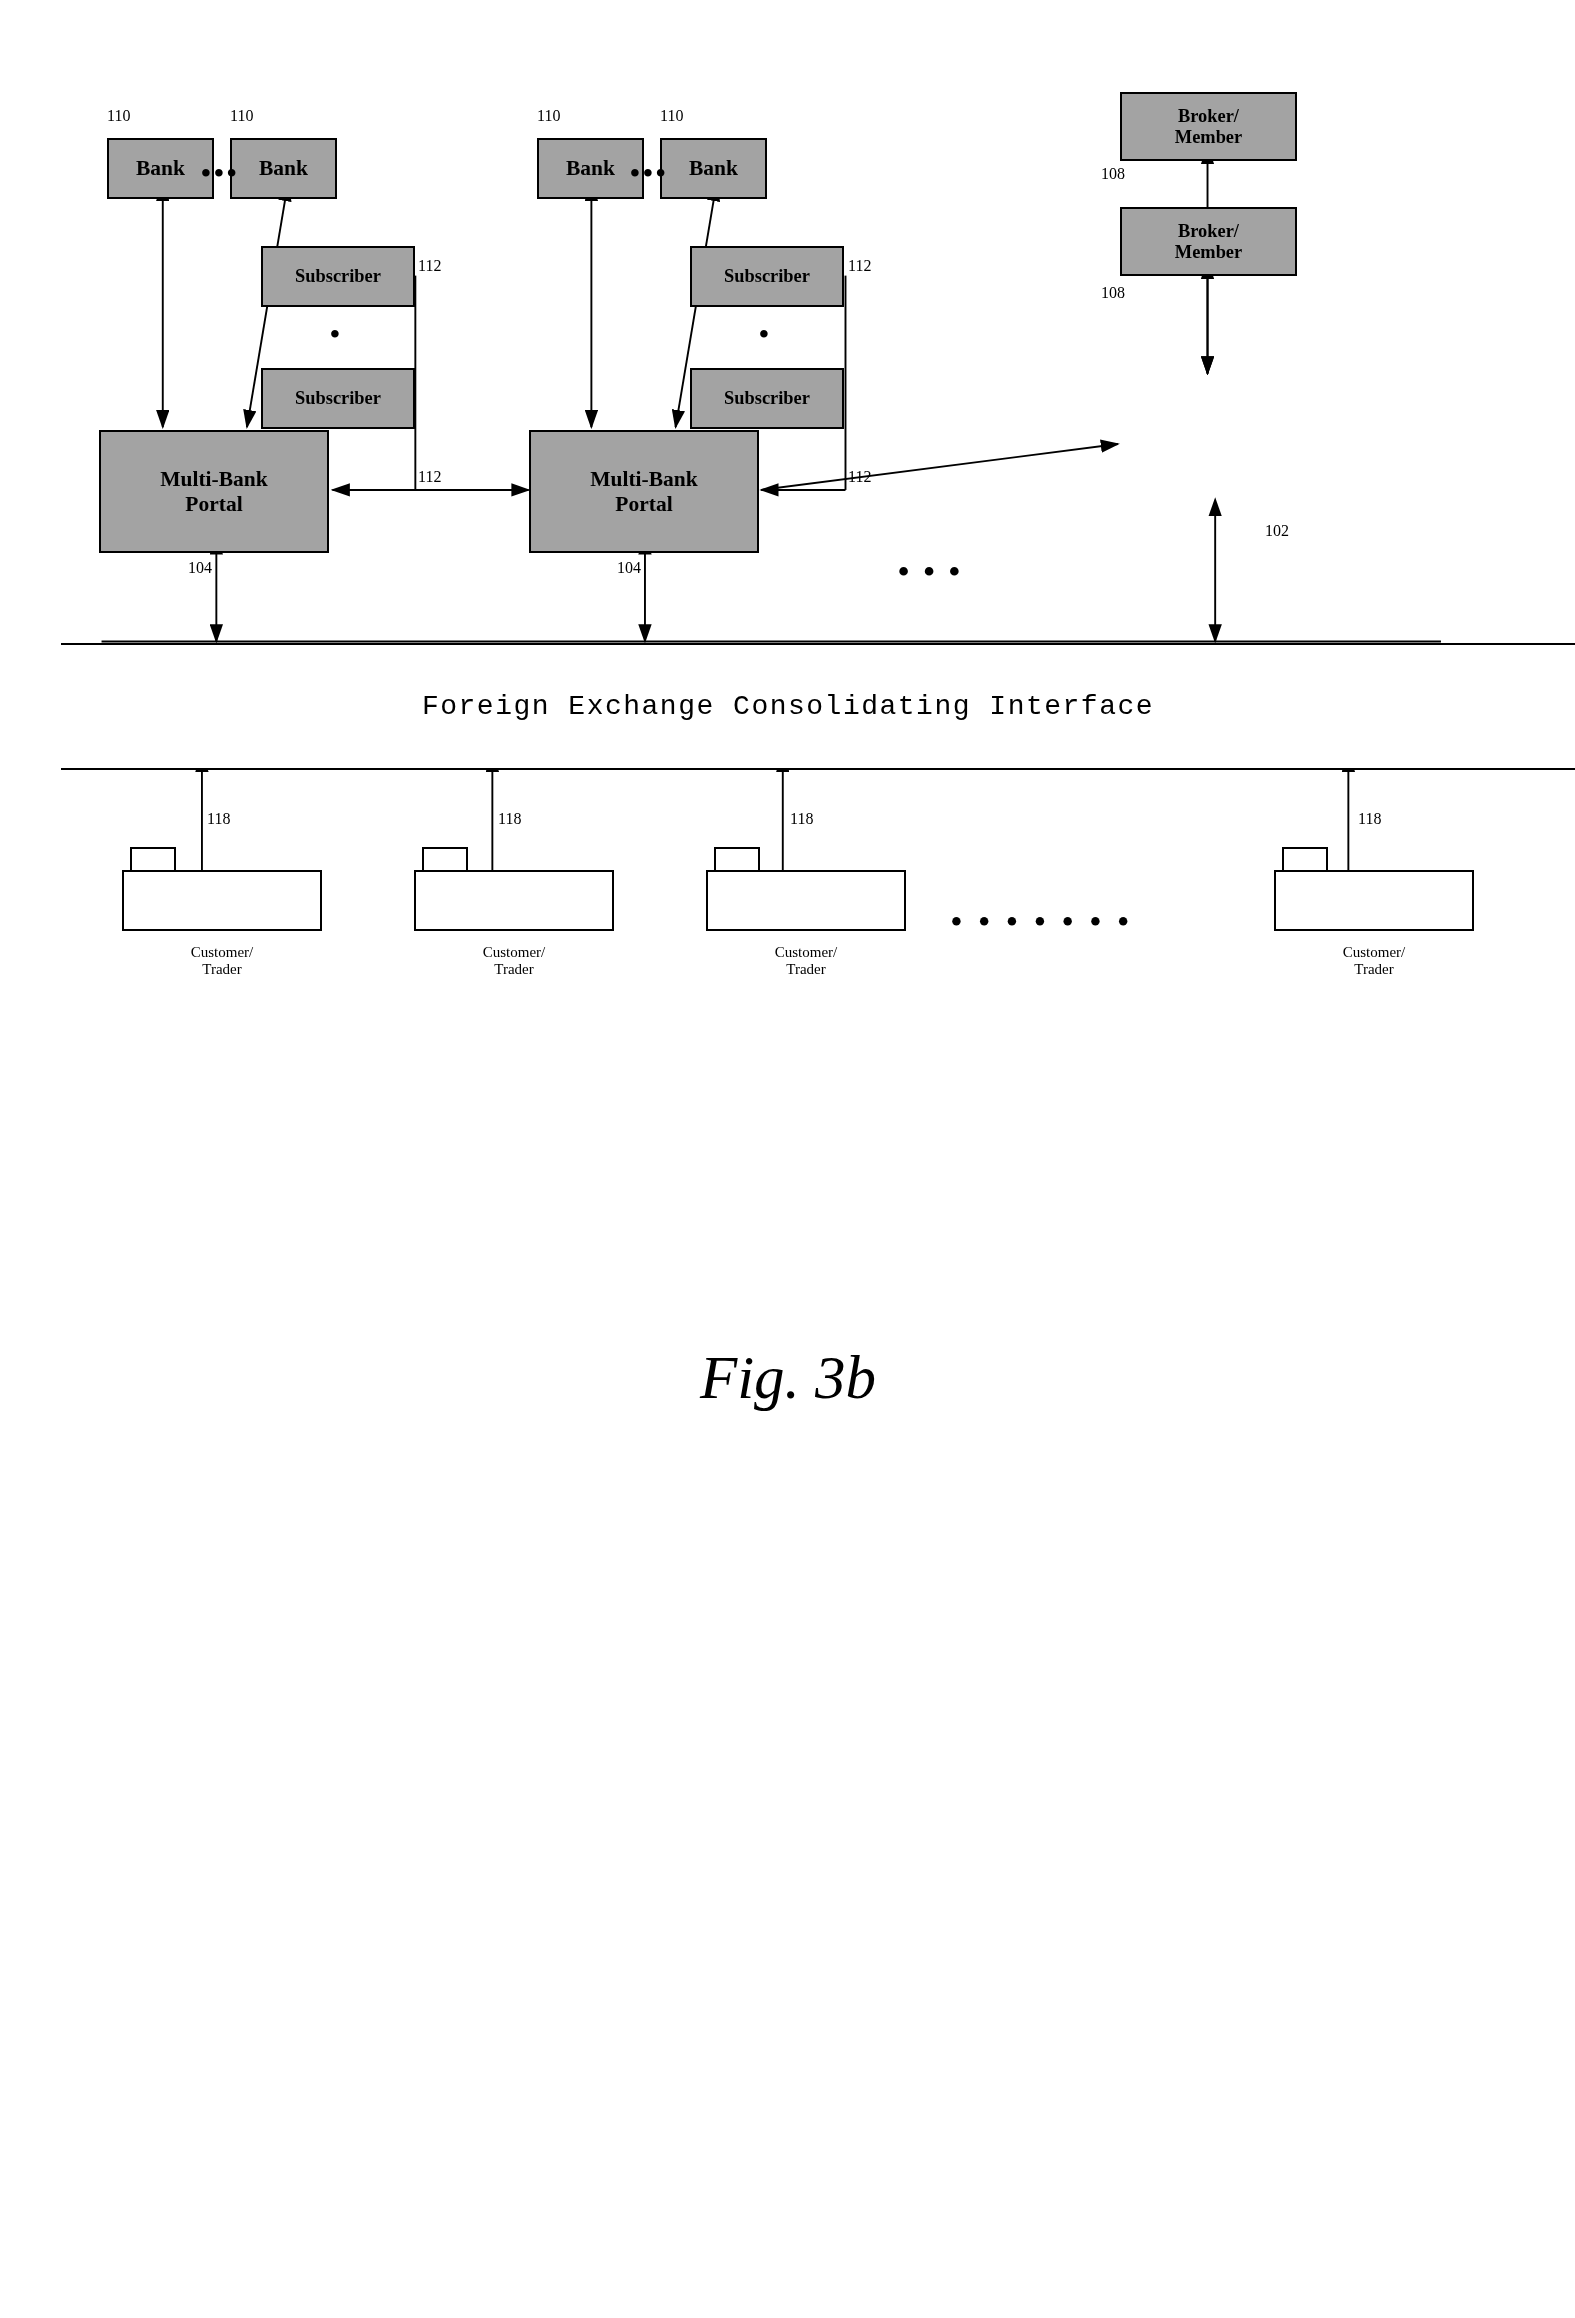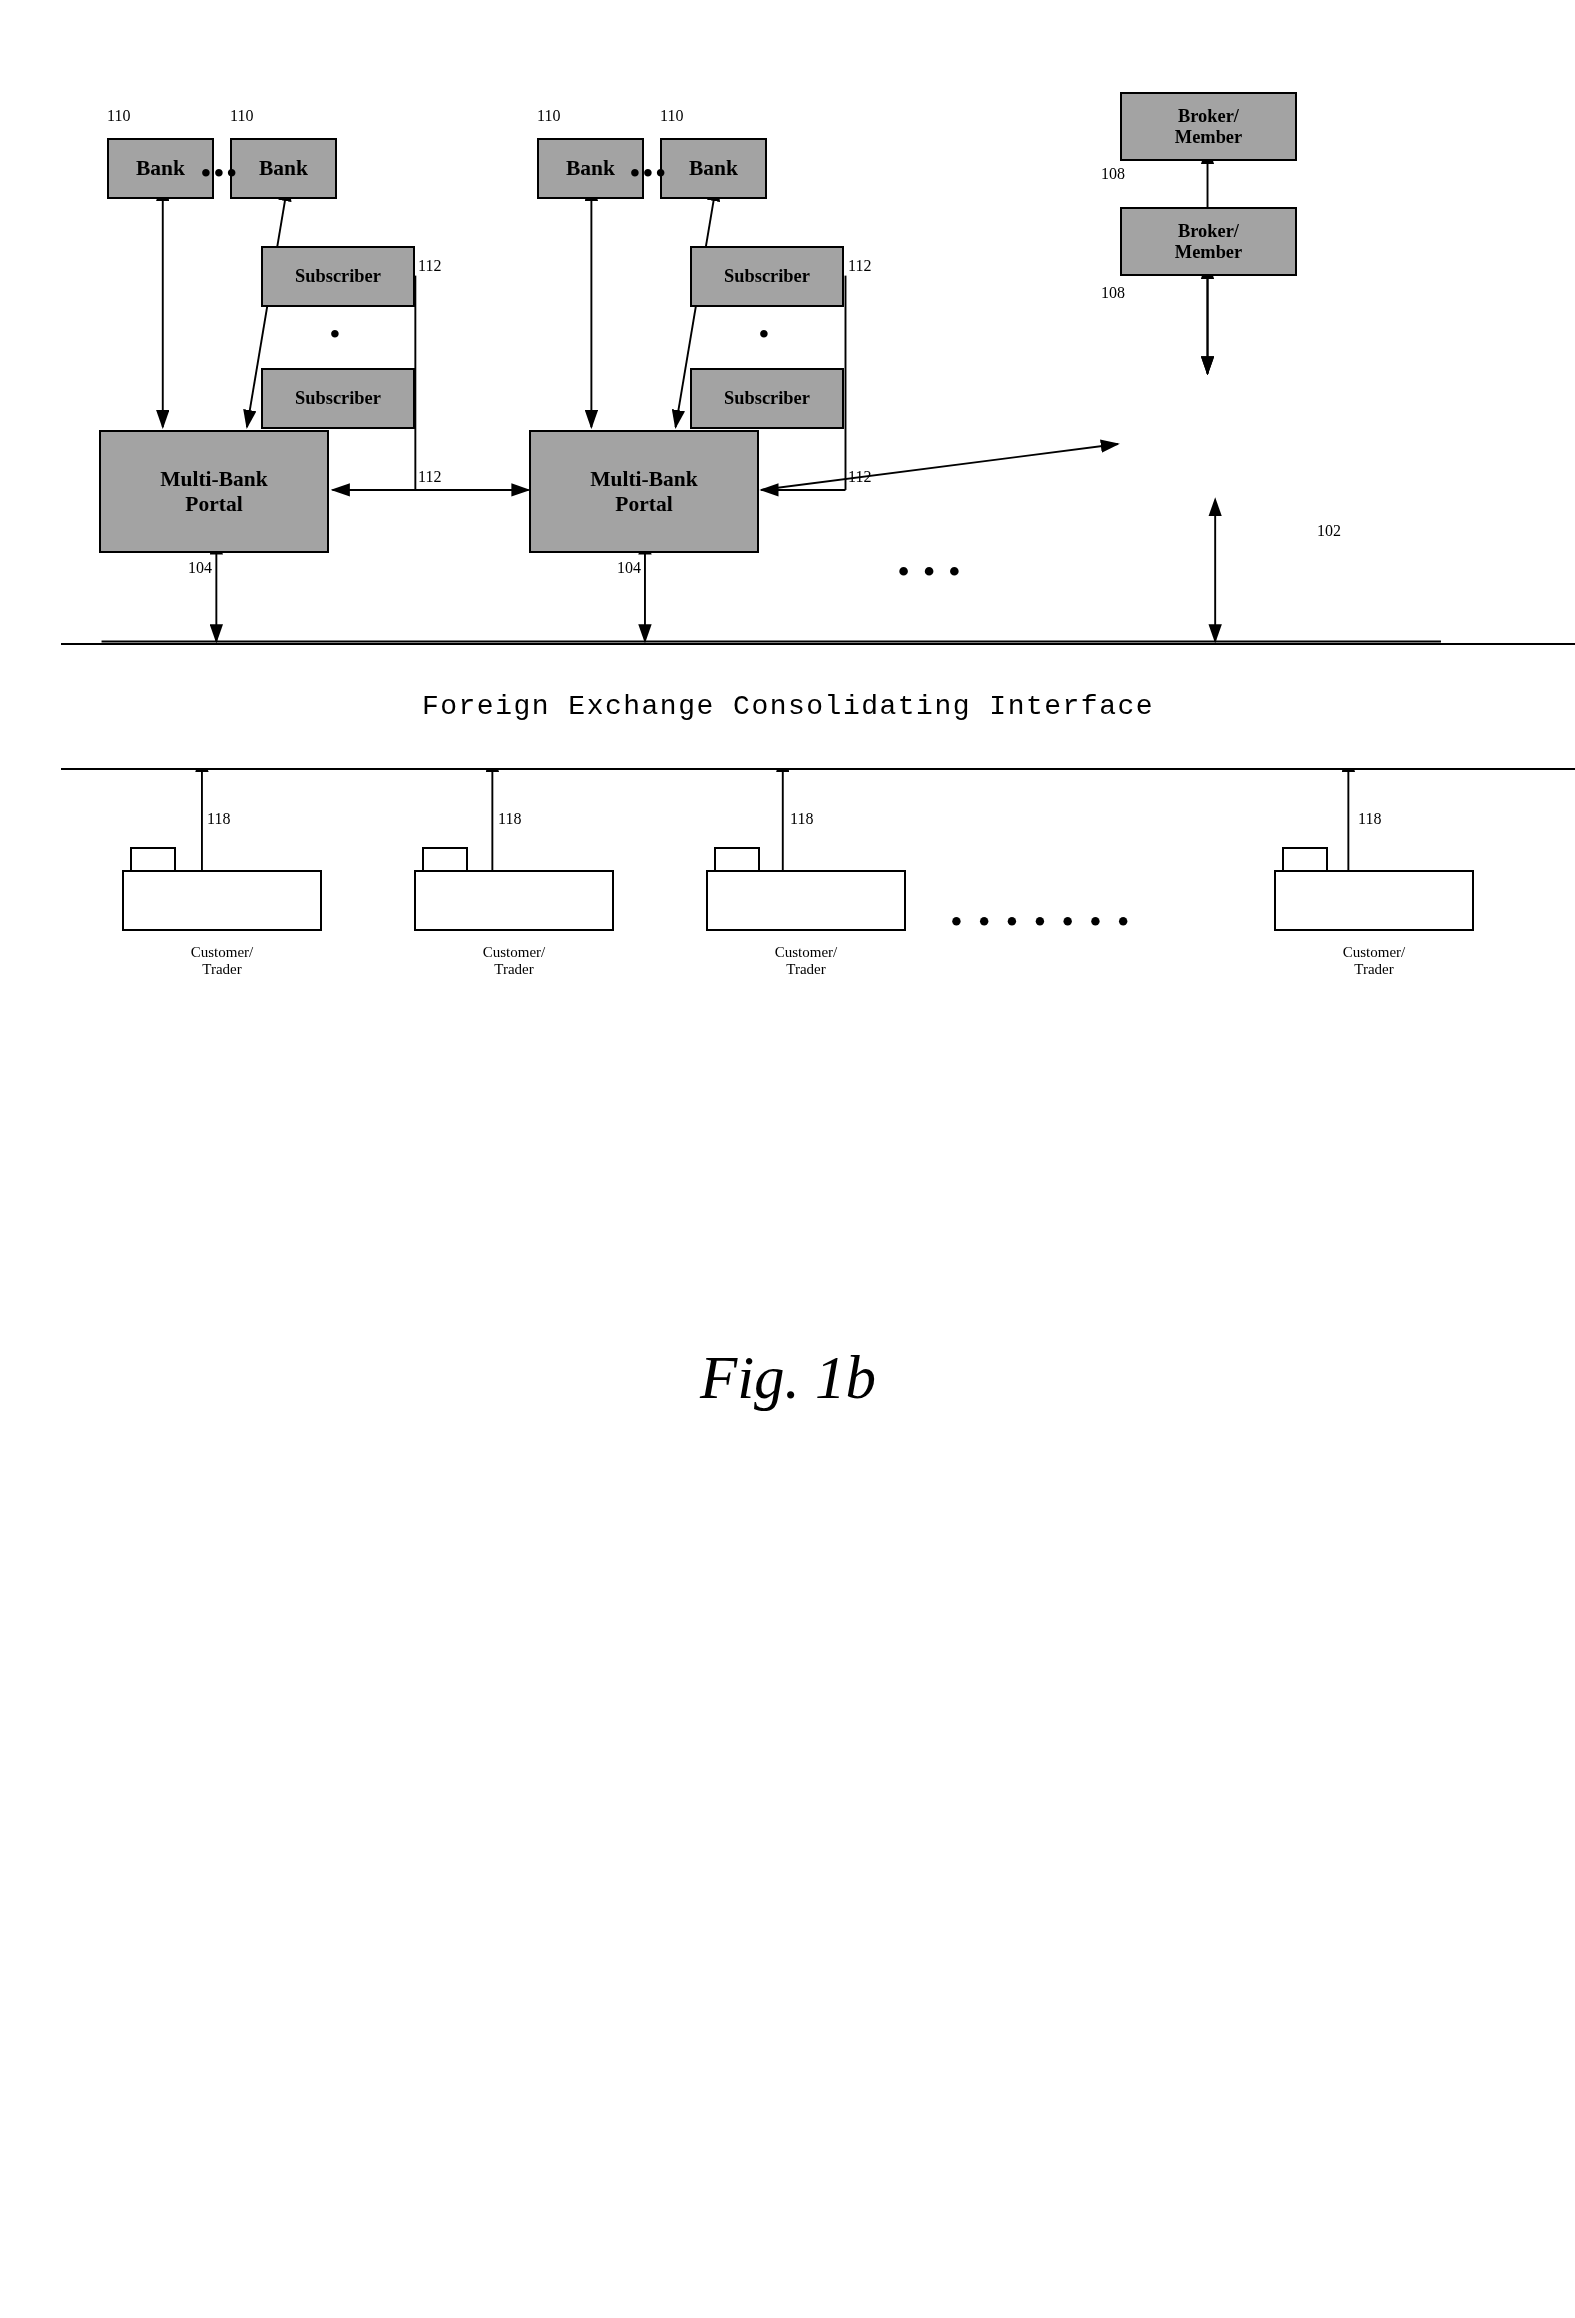--- a/index.html
+++ b/index.html
@@ -250,21 +250,21 @@
     <div class="label" style="left:46px; top:61px;">110</div>
     <div class="label" style="left:169px; top:61px;">110</div>
     <div class="label" style="left:476px; top:61px;">110</div>
     <div class="label" style="left:599px; top:61px;">110</div>
     <div class="label" style="left:357px; top:211px;">112</div>
     <div class="label" style="left:357px; top:422px;">112</div>
     <div class="label" style="left:787px; top:211px;">112</div>
     <div class="label" style="left:787px; top:422px;">112</div>
     <div class="label" style="left:1040px; top:119px;">108</div>
     <div class="label" style="left:1040px; top:238px;">108</div>
-    <div class="label" style="left:1256px; top:476px;">102</div>
+    <div class="label" style="left:1204px; top:476px;">102</div>
     <div class="label" style="left:127px; top:513px;">104</div>
     <div class="label" style="left:556px; top:513px;">104</div>
 
     <div class="dots-text" style="left:837px; top:507px; font-size:32px;">•  •  •</div>
   </div>
 
   <div class="middle-label">Foreign Exchange Consolidating Interface</div>
 
   <div class="diagram2">
 
@@ -320,16 +320,16 @@
     </div>
 
     <div class="label" style="left:146px; top:40px;">118</div>
     <div class="label" style="left:437px; top:40px;">118</div>
     <div class="label" style="left:729px; top:40px;">118</div>
     <div class="label" style="left:1297px; top:40px;">118</div>
 
     <div class="dots-text" style="left:890px; top:134px; font-size:31px; letter-spacing:4.6px;">•  •  •  •  •  •  •</div>
   </div>
 
-  <div class="fig-label">Fig. 1b</div>
+  <div class="fig-label">Fig. 3b</div>
 
 </div>
 
 
 </body></html>

